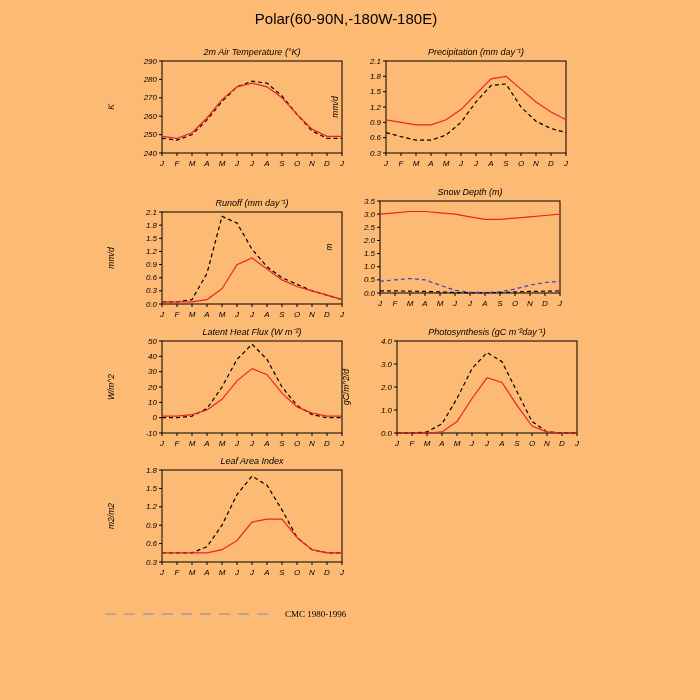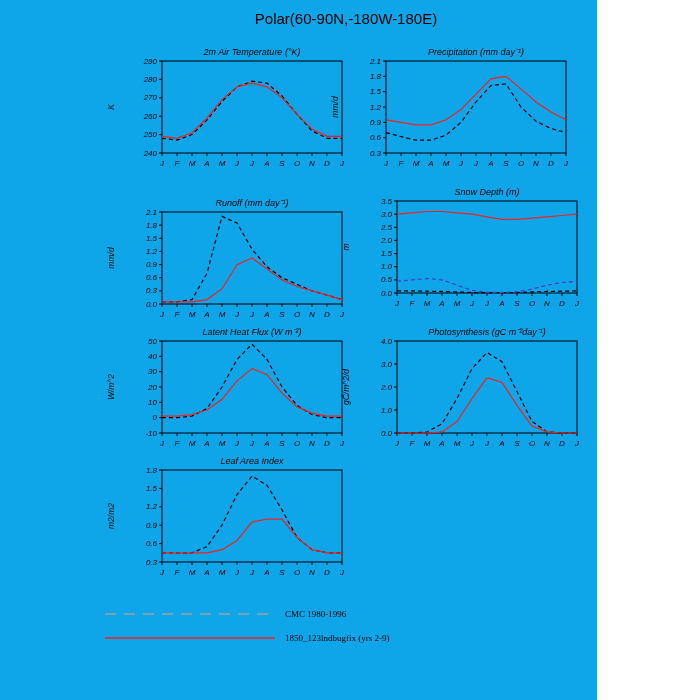--- a/index.html
+++ b/index.html
@@ -1,17 +1,17 @@
 <!DOCTYPE html>
 <html><head>
 <meta charset="utf-8">
 <style>
   html,body{margin:0;padding:0;background:#ffffff;}
   body{font-family:"Liberation Sans", sans-serif;}
-  .page{position:relative;width:597px;height:700px;background:#0ea5e9;overflow:hidden;}
+  .page{position:relative;width:700px;height:700px;background:#fdba74;overflow:hidden;}
   .fig-title{position:absolute;left:0;top:10px;width:692px;text-align:center;
              font-size:15px;color:#000;}
   .cell{position:absolute;width:250px;height:135px;font-style:italic;}
   .legend{position:absolute;left:105px;top:602px;width:590px;}
   .legend-row{display:flex;align-items:center;height:24px;}
   .legend-sample{width:170px;height:10px;flex:0 0 170px;margin-right:10px;}
   .legend-label{font-size:9px;color:#000;white-space:nowrap;font-family:Liberation Serif, serif;}
 </style>
 </head>
 <body>
@@ -153,21 +153,21 @@
         <text x="197" y="121" font-size="8" fill="#000" text-anchor="middle" font-family="&quot;Liberation Sans&quot;, sans-serif">O</text>
         <line x1="212" y1="108" x2="212" y2="111" stroke="#000"></line>
         <text x="212" y="121" font-size="8" fill="#000" text-anchor="middle" font-family="&quot;Liberation Sans&quot;, sans-serif">N</text>
         <line x1="227" y1="108" x2="227" y2="111" stroke="#000"></line>
         <text x="227" y="121" font-size="8" fill="#000" text-anchor="middle" font-family="&quot;Liberation Sans&quot;, sans-serif">D</text>
         <line x1="242" y1="108" x2="242" y2="111" stroke="#000"></line>
         <text x="242" y="121" font-size="8" fill="#000" text-anchor="middle" font-family="&quot;Liberation Sans&quot;, sans-serif">J</text>
         <polyline points="62.0,105.8 77.0,105.8 92.0,103.6 107.0,77.3 122.0,20.4 137.0,27.0 152.0,53.2 167.0,70.8 182.0,81.7 197.0,88.3 212.0,94.9 227.0,99.2 242.0,103.6" fill="none" stroke="#000000" stroke-width="1.2" stroke-dasharray="4,3"></polyline>
         <polyline points="62.0,105.8 77.0,105.8 92.0,105.8 107.0,103.6 122.0,92.7 137.0,68.6 152.0,62.0 167.0,73.0 182.0,83.9 197.0,90.5 212.0,94.9 227.0,99.2 242.0,103.6" fill="none" stroke="#ee2222" stroke-width="1.2"></polyline>
       </svg></div>
-  <div class="cell" style="left:335px;top:185px"><svg width="250" height="135">
+  <div class="cell" style="left:318px;top:185px"><svg width="250" height="135">
         <text x="152" y="10" font-size="9" fill="#000" text-anchor="middle" font-family="&quot;Liberation Sans&quot;, sans-serif">Snow Depth (m)</text>
         <rect x="62" y="16" width="180" height="92" fill="none" stroke="#000" stroke-width="1"></rect>
         <text x="14" y="62" font-size="8.5" fill="#000" text-anchor="middle" font-family="&quot;Liberation Sans&quot;, sans-serif" transform="rotate(-90 14 62)">m</text>
         <line x1="59" y1="108" x2="62" y2="108" stroke="#000"></line>
         <text x="57" y="110.5" font-size="8" fill="#000" text-anchor="end" font-family="&quot;Liberation Sans&quot;, sans-serif">0.0</text>
         <line x1="59" y1="94.85714285714286" x2="62" y2="94.85714285714286" stroke="#000"></line>
         <text x="57" y="97.35714285714286" font-size="8" fill="#000" text-anchor="end" font-family="&quot;Liberation Sans&quot;, sans-serif">0.5</text>
         <line x1="59" y1="81.71428571428572" x2="62" y2="81.71428571428572" stroke="#000"></line>
         <text x="57" y="84.21428571428572" font-size="8" fill="#000" text-anchor="end" font-family="&quot;Liberation Sans&quot;, sans-serif">1.0</text>
         <line x1="59" y1="68.57142857142857" x2="62" y2="68.57142857142857" stroke="#000"></line>
@@ -346,20 +346,14 @@
         <polyline points="62.0,98.8 77.0,98.8 92.0,98.8 107.0,98.8 122.0,95.7 137.0,86.5 152.0,68.1 167.0,65.1 182.0,65.1 197.0,83.5 212.0,95.7 227.0,98.8 242.0,98.8" fill="none" stroke="#ee2222" stroke-width="1.2"></polyline>
       </svg></div>
 
   <div class="legend">
     <div class="legend-row">
       <svg class="legend-sample" viewBox="0 0 170 10">
         <line x1="0" y1="5" x2="170" y2="5" stroke-width="1.3" stroke-dasharray="11,8" stroke="#a0a0a0"></line>
       </svg>
       <span class="legend-label">CMC 1980-1996</span>
     </div>
-    <div class="legend-row">
-      <svg class="legend-sample" viewBox="0 0 170 10">
-        <line x1="0" y1="5" x2="170" y2="5" stroke-width="1.3" stroke="#ee2222"></line>
-      </svg>
-      <span class="legend-label">1850_123lndbugfix (yrs 2-9)</span>
-    </div>
   </div>
 </div>
 
 </body></html>

